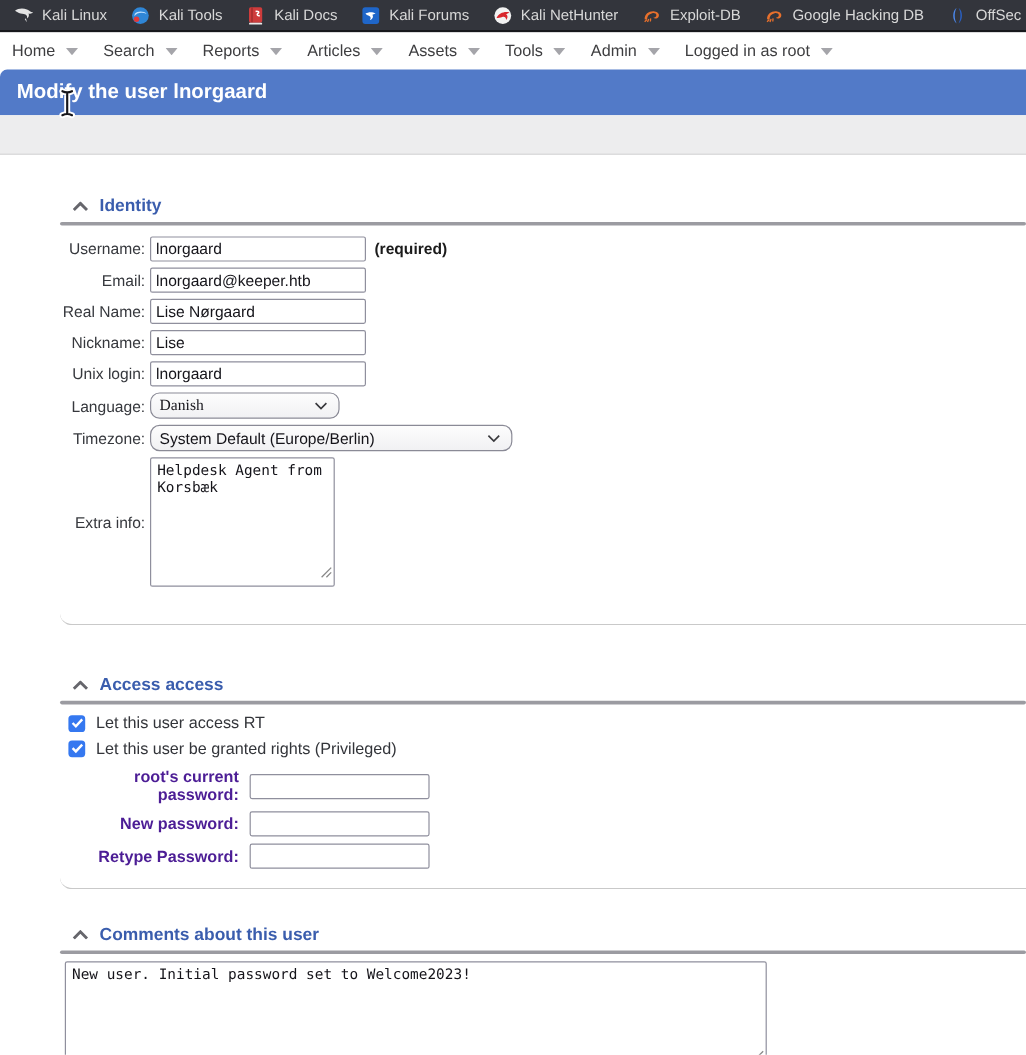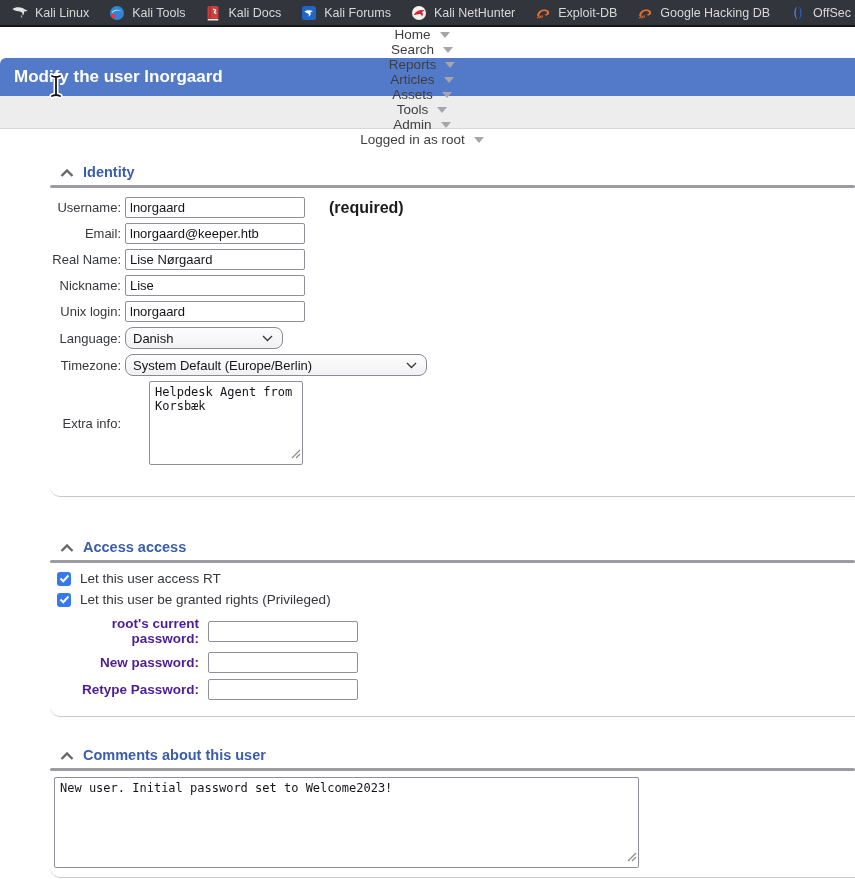--- a/index.html
+++ b/index.html
@@ -22,21 +22,21 @@
     display:flex; align-items:center; gap:7px;
     padding:16px 10px; height:25px;
     color:#d8d8d8; font-size:12.5px; cursor:pointer;
   }
   .bookmark svg { width:16px; height:16px; display:block; flex:none; }
   .bar-sep { height:2px; background:#17181c; }
 
   
   .nav-bar {
     height:31px; background:#fff;
-    display:flex; align-items:center; padding-left:10px;flex-direction:column;
+    display:flex; align-items:center; padding-left:10px;
   }
   .nav-item {
     display:flex; align-items:center; gap:9px;
     margin-right:21px; font-size:13.5px; color:#3e3e40; cursor:pointer;
   }
   .nav-caret svg { display:block; }
 
   
   .title-bar {
     height:38px; background:#527ac8;
@@ -68,39 +68,39 @@
   
   .form-table { margin-top:9px; }
   .frow { display:flex; align-items:center; margin-bottom:5px; }
   .flabel { width:75px; padding-right:4px; flex:none; text-align:right; font-size:13px; color:#36383d; }
   input.text {
     width:180px; height:21px;
     border:1px solid #8f8f9d; border-radius:2px;
     padding:0 4px; background:#fff;
     font:13px "Liberation Sans", sans-serif; color:#15141a;
   }
-  .required-note { font-weight:bold; font-size:16px; color:#1b1b1b; margin-left:24px; }
+  .required-note { font-weight:bold; font-size:13px; color:#1b1b1b; margin-left:7px; }
 
   .select {
     display:flex; align-items:center; justify-content:space-between;
     height:22px; border:1px solid #8a8a96; border-radius:8px;
     background:linear-gradient(#fdfdfd,#f1f1f3);
     padding:0 9px 0 7px; font-size:13px; color:#15141a; cursor:pointer;
   }
-  .select.lang { width:158px; }
+  .select.lang { width:158px;font-family:Liberation Serif, serif; }
   .select.tz   { width:302px; }
   .select svg { display:block; flex:none; }
 
   .textarea-wrap { position:relative; display:inline-block; vertical-align:middle; }
   textarea {
     border:1px solid #8f8f9d; border-radius:2px; background:#fff;
     font:12px "DejaVu Sans Mono", monospace; color:#15141a;
     padding:3px 5px; resize:none; display:block;
   }
-  #extra-info-textarea { width:154px; height:84px;margin-left:24px; }
+  #extra-info-textarea { width:154px; height:108px; }
   #comments-textarea   { width:585px; height:91px; }
   .resize-grip { position:absolute; right:2px; bottom:2px; cursor:nwse-resize; }
 
   
   .cb-rows { margin-top:8px; }
   .cb-row {
     display:flex; align-items:center; gap:9px;
     padding-left:7px; margin-bottom:6px;
     font-size:13.5px; color:#33353a;
   }

